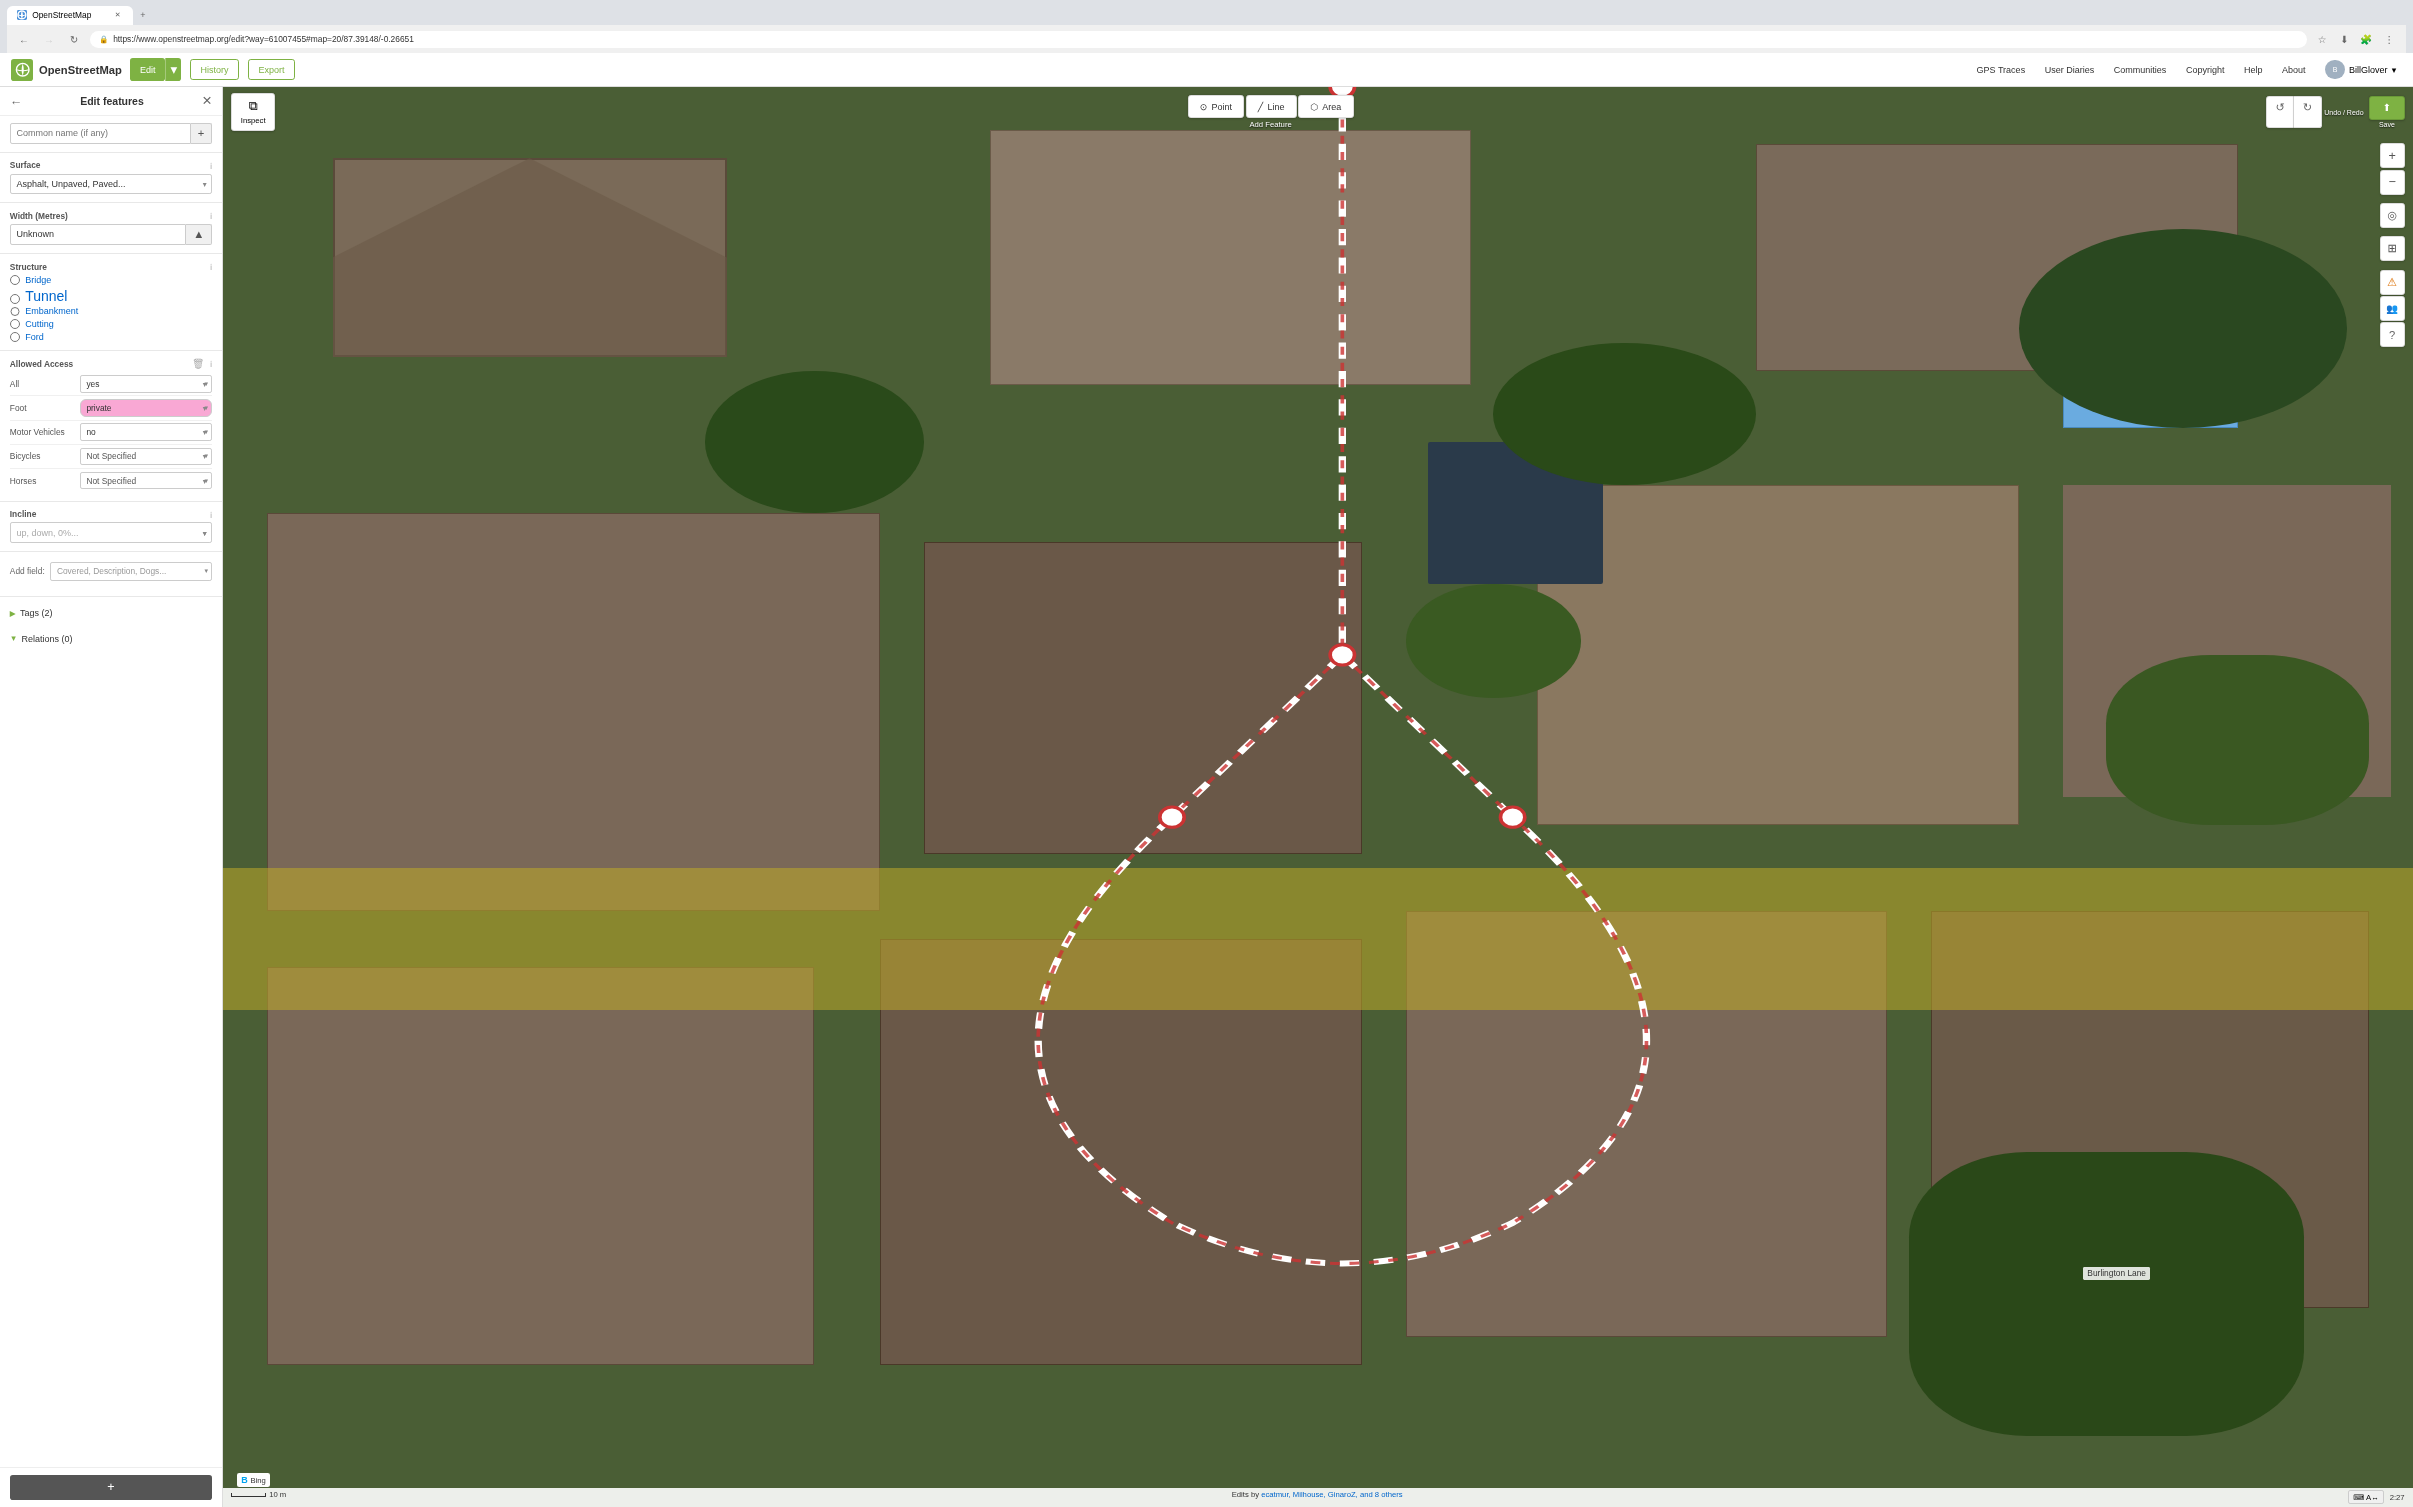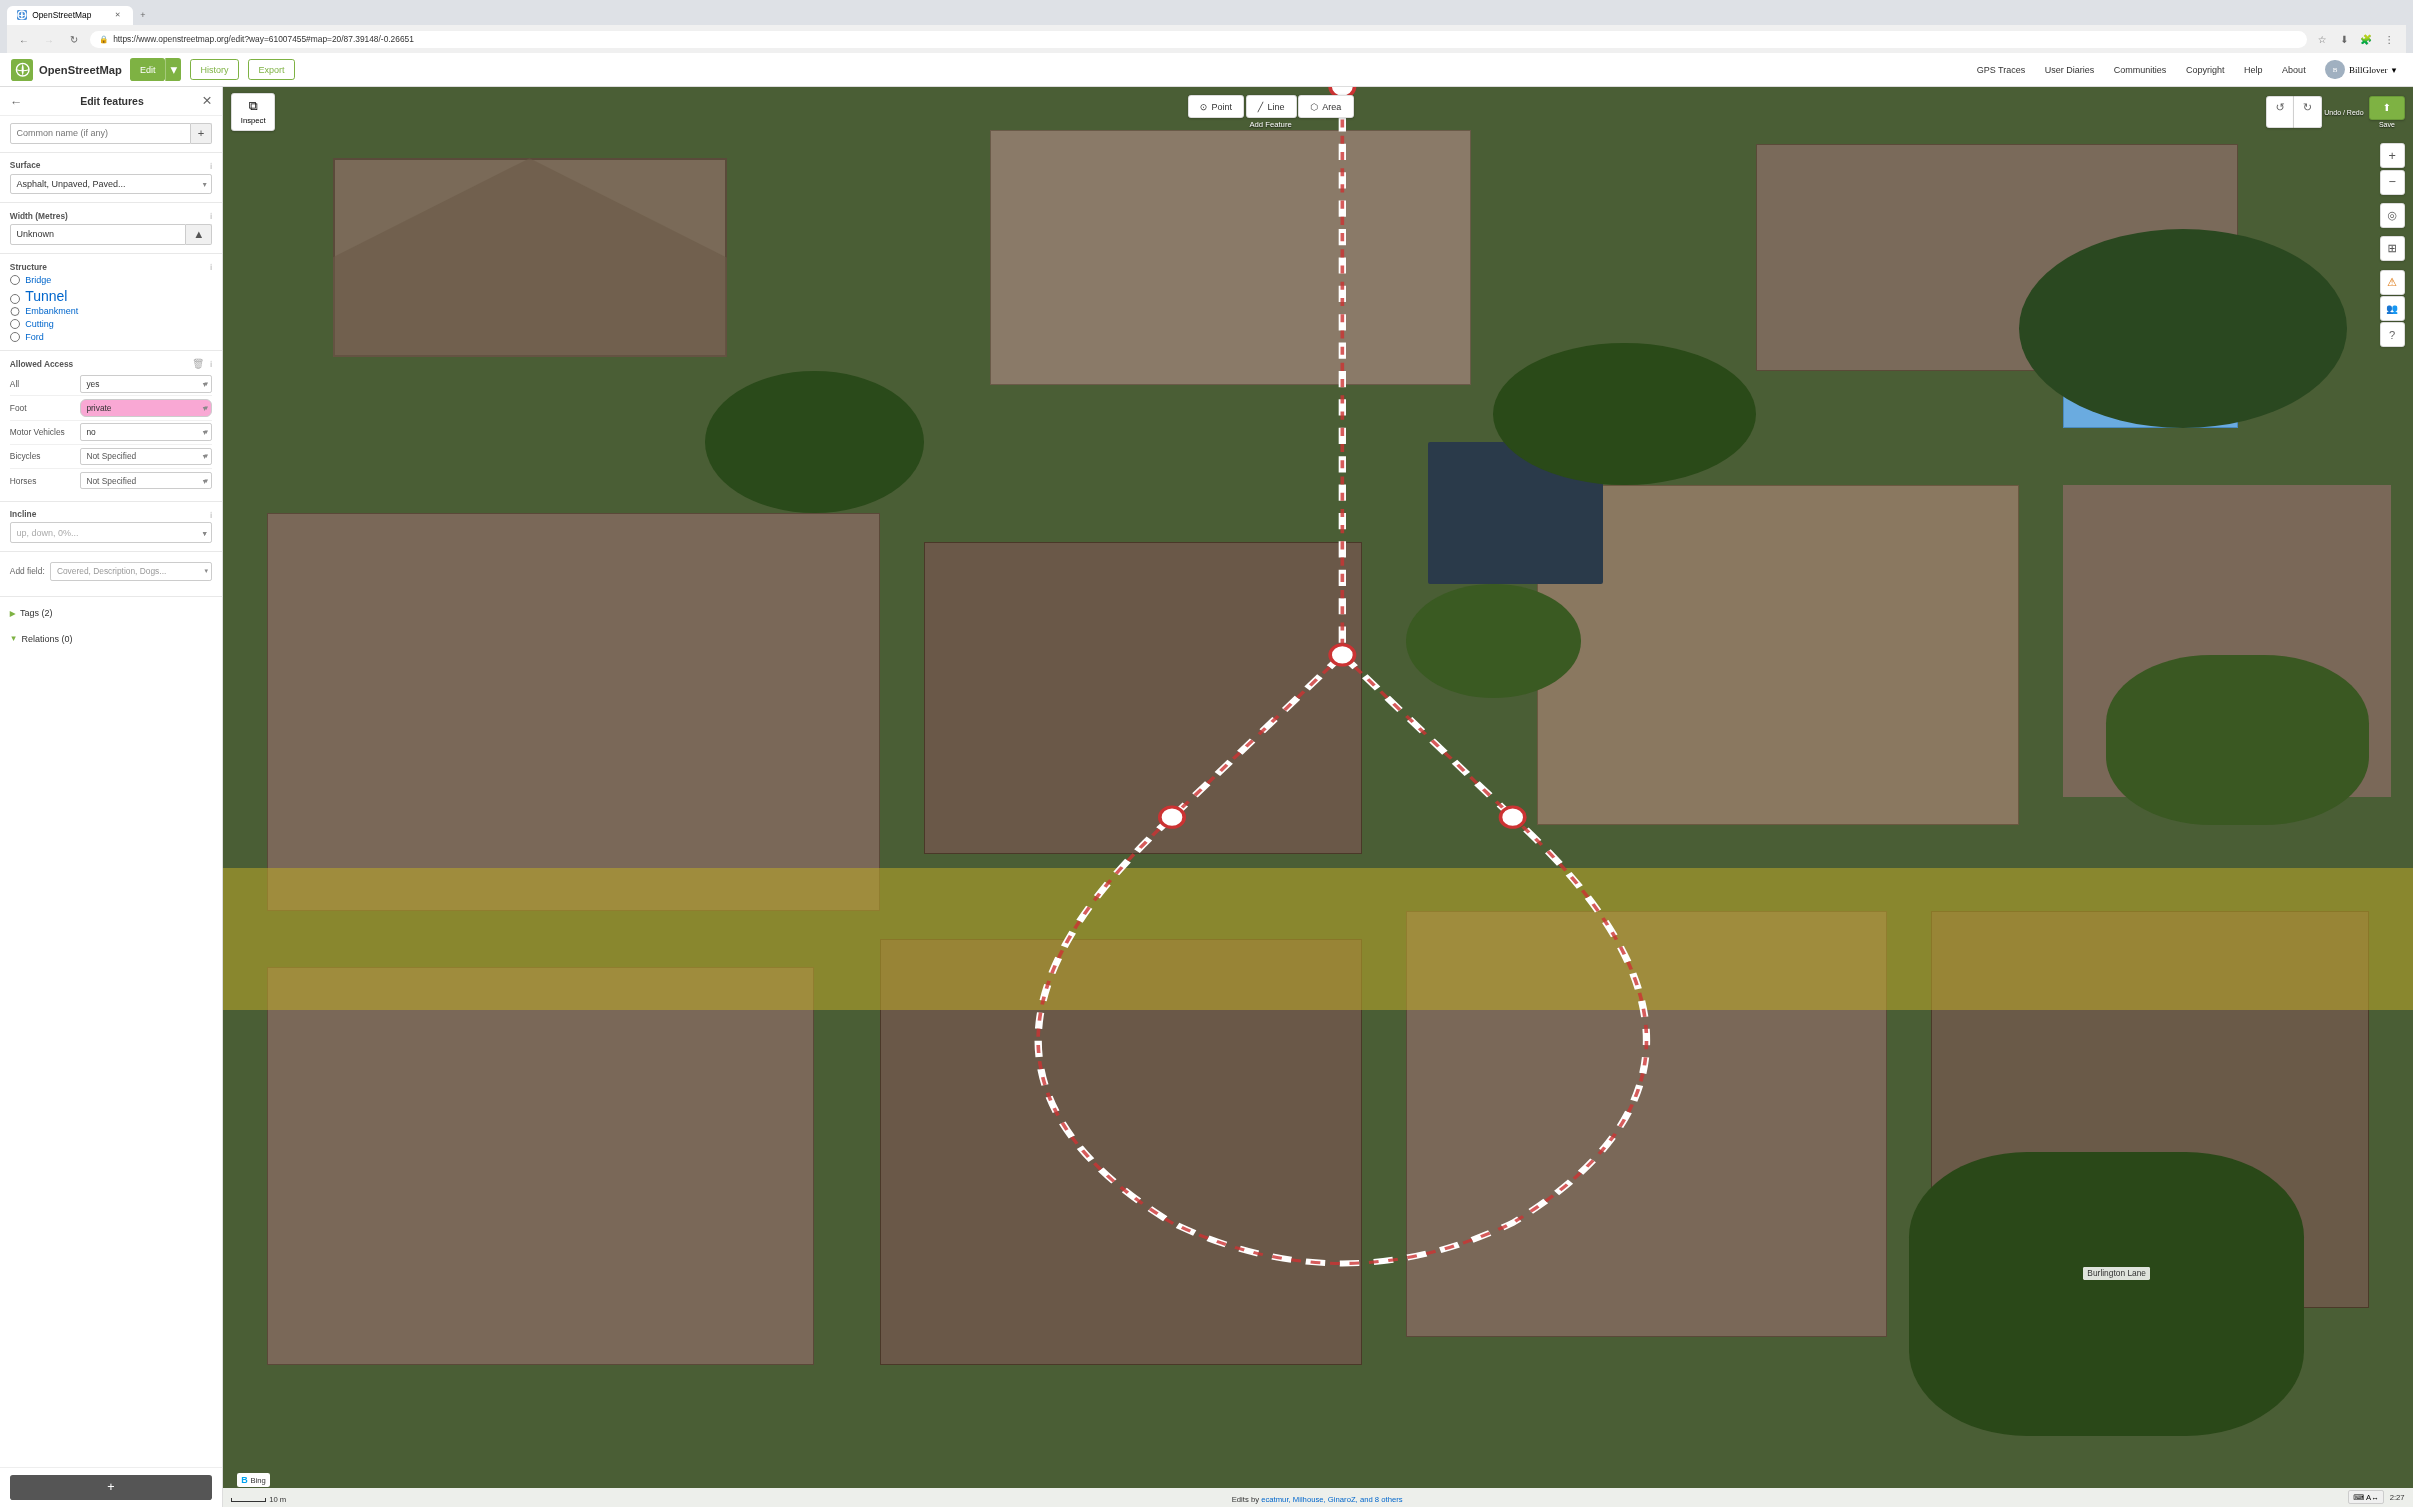--- a/index.html
+++ b/index.html
@@ -26,21 +26,21 @@
     
     .top-nav { background: #ffffff; border-bottom: 0.7px solid #ddd; padding: 0 11.2px; display: flex; align-items: center; height: 34px; gap: 8.4px; z-index: 10; }
     .brand { display: flex; align-items: center; gap: 5.6px; font-weight: bold; font-size: 11.2px; color: #333; }
     .brand-logo { width: 22.3px; height: 22.3px; background: #7eb243; border-radius: 2.8px; display: flex; align-items: center; justify-content: center; }
     .brand-logo svg { width: 15.4px; height: 15.4px; }
     .nav-btn-green { background: #7eb243; color: white; border: none; padding: 4.2px 9.8px; border-radius: 2.8px; cursor: pointer; font-size: 9px; font-weight: 500; }
     .nav-dropdown { background: #7eb243; color: white; border: none; padding: 4.2px 4.2px; border-radius: 0 2.8px 2.8px 0; cursor: pointer; border-left: 0.7px solid rgba(255,255,255,0.3); }
     .nav-btn-outline { background: transparent; color: #7eb243; border: 0.7px solid #7eb243; padding: 4.2px 9.8px; border-radius: 2.8px; cursor: pointer; font-size: 9px; font-weight: 500; }
     .nav-spacer { flex: 1; }
     .nav-link { color: #333; text-decoration: none; font-size: 9px; cursor: pointer; padding: 2.8px 5.6px; }
-    .user-btn { display: flex; align-items: center; gap: 4.2px; cursor: pointer; padding: 2.8px 5.6px; border-radius: 2.8px; font-family: Liberation Serif, serif; }
+    .user-btn { display: flex; align-items: center; gap: 4.2px; cursor: pointer; padding: 2.8px 5.6px; border-radius: 2.8px; }
     .user-avatar { width: 19.6px; height: 19.6px; border-radius: 50%; background: #ccc; overflow: hidden; }
 
     
     .main-content { display: flex; flex: 1; overflow: hidden; }
 
     
     .sidebar { width: 223px; background: white; border-right: 0.7px solid #ddd; display: flex; flex-direction: column; overflow: hidden; z-index: 5; }
     .sidebar-header { padding: 7px 9.8px; display: flex; align-items: center; justify-content: space-between; border-bottom: 0.7px solid #eee; }
     .sidebar-title { font-size: 10.5px; font-weight: 600; color: #333; }
     .sidebar-close { cursor: pointer; color: #666; font-size: 12.6px; line-height: 1; }
@@ -103,21 +103,21 @@
     .map-action-btn { background: white; border: 0.7px solid #ddd; padding: 5.6px 9.8px; display: flex; flex-direction: column; align-items: center; gap: 1.4px; cursor: pointer; font-size: 7.7px; color: #333; box-shadow: 0 0.7px 2.1px rgba(0,0,0,0.2); }
     .map-action-btn:first-child { border-radius: 2.8px 0 0 2.8px; }
     .map-action-btn:last-child { border-radius: 0 2.8px 2.8px 0; border-left: none; }
 
     
     .map-right-controls { position: absolute; right: 8.4px; top: 56px; display: flex; flex-direction: column; gap: 1.4px; z-index: 10; }
     .map-ctrl-btn { width: 25px; height: 25px; background: white; border: 0.7px solid #ddd; border-radius: 2.8px; display: flex; align-items: center; justify-content: center; cursor: pointer; font-size: 12.6px; color: #555; box-shadow: 0 0.7px 2.1px rgba(0,0,0,0.15); }
     .map-ctrl-separator { height: 5.6px; }
 
     
-    .map-bottom-bar { position: absolute; bottom: 0; left: 0; right: 0; background: rgba(255,255,255,0.9); padding: 2.8px 8.4px; display: flex; align-items: flex-end; justify-content: space-between; font-size: 7.7px; color: #333; z-index: 10; }
+    .map-bottom-bar { position: absolute; bottom: 0; left: 0; right: 0; background: rgba(255,255,255,0.9); padding: 2.8px 8.4px; display: flex; align-items: flex-start; justify-content: space-between; font-size: 7.7px; color: #333; z-index: 10; }
     .scale-bar { display: flex; align-items: center; gap: 2.8px; }
     .bottom-right { display: flex; align-items: center; gap: 5.6px; }
     .keyboard-btn { background: #f0f0f0; border: 0.7px solid #ccc; border-radius: 2.1px; padding: 1.4px 4.2px; cursor: pointer; font-size: 7.7px; }
 
     
     .bing-logo { position: absolute; bottom: 19.6px; left: 14px; background: white; padding: 2.1px 4.2px; border-radius: 2.1px; font-size: 7.7px; color: #333; z-index: 10; display: flex; align-items: center; gap: 2.8px; }
     .bing-b { color: #00a4ef; font-weight: bold; font-size: 9px; }
 
     
     .street-label { position: absolute; bottom: 84px; right: 126px; background: rgba(255,255,255,0.85); padding: 1.4px 4.2px; border-radius: 1.4px; font-size: 8.4px; color: #333; z-index: 6; }

